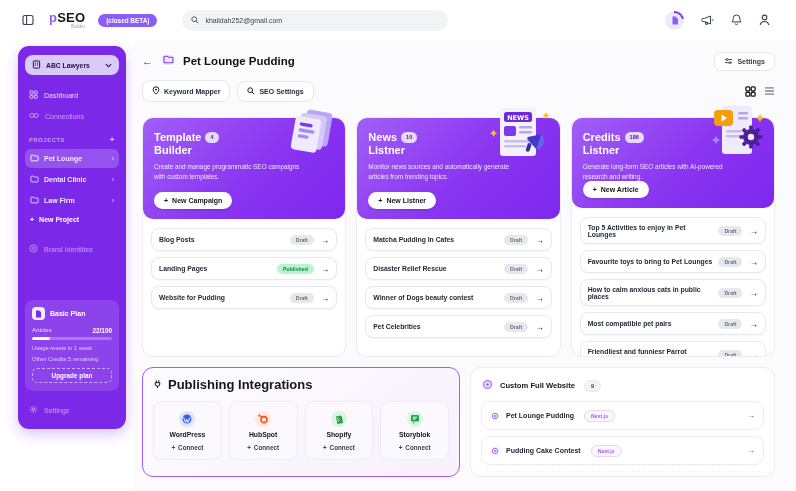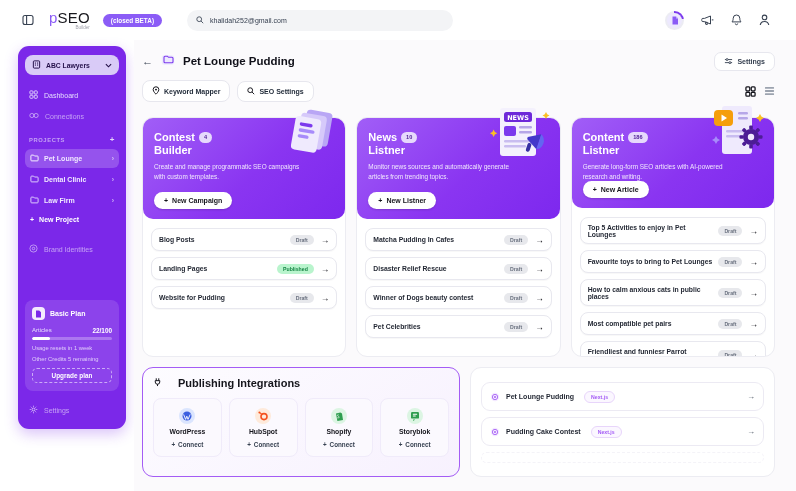--- a/index.html
+++ b/index.html
@@ -3,21 +3,21 @@
 <meta charset="utf-8">
 <style>
   * { margin:0; padding:0; box-sizing:border-box; }
   html,body { width:796px; height:491px; overflow:hidden; }
   body { font-family:"Liberation Sans", sans-serif; background:#ffffff; position:relative; color:#111827; }
 
   
   .topbar { position:absolute; top:0; left:0; right:0; height:40px; background:#fff; display:flex; align-items:center; padding:0 26px 0 22px; gap:9px; }
   .icon-btn { display:flex; align-items:center; justify-content:center; cursor:pointer; background:none; border:none; }
   .logo { display:flex; flex-direction:column; line-height:1; margin-left:6px; }
-  .logo-main { font-size:15px; font-weight:normal; letter-spacing:.2px; }
+  .logo-main { font-size:13px; font-weight:bold; letter-spacing:.2px; }
   .logo-p { color:#8b5cf6; }
   .logo-seo { color:#17171c; }
   .logo-sub { font-size:4.6px; color:#a3a3ad; align-self:flex-end; margin-top:1px; }
   .beta-badge { background:#8b5cf6; color:#fff; font-size:6.4px; font-weight:bold; padding:3px 8px; border-radius:9px; margin-left:4px; }
   .search { margin-left:16px; width:266px; height:21px; background:#f3f4f6; border-radius:11px; display:flex; align-items:center; gap:6px; padding:0 9px; font-size:7px; color:#374151; }
   .topbar-right { margin-left:auto; display:flex; align-items:center; gap:17px; }
   .credit-ring { width:19px; height:19px; border-radius:50%; background:conic-gradient(#7c3aed 0 22%, #ececf3 22% 100%); display:flex; align-items:center; justify-content:center; }
   .credit-ring-inner { width:15px; height:15px; border-radius:50%; background:#ede9fe; display:flex; align-items:center; justify-content:center; }
 
   
@@ -65,21 +65,21 @@
   .card-illus { position:absolute; top:-14px; right:4px; pointer-events:none; }
   .card-list { padding:9px 8px; display:flex; flex-direction:column; gap:6px; overflow:hidden; }
   .list-row { border:1px solid #e8e8ef; border-radius:8px; padding:5.5px 7px; display:flex; align-items:center; background:#fff; cursor:pointer; box-shadow:0 1px 1px rgba(16,16,26,.03); }
   .row-label { flex:1; font-size:6.8px; font-weight:bold; color:#1f2430; padding-right:4px; }
   .status-badge { background:#e7e8ec; color:#6b7280; font-size:5.2px; font-weight:bold; border-radius:6px; padding:2px 6px; }
   .status-badge.published { background:#b9f4cd; color:#148443; }
   .row-arrow { margin-left:7px; font-size:8.5px; color:#15151c; }
 
   .bottom-row { display:flex; gap:10px; margin-top:10px; height:110px; }
   .integrations-panel { width:318px; border:1.5px solid #a45cf5; border-radius:11px; background:linear-gradient(145deg,#fdfcff, #f7f1fe); padding:9px 10px; }
-  .panel-title { display:flex; align-items:center; gap:16px; font-size:11px; font-weight:bold; color:#15151c; }
+  .panel-title { display:flex; align-items:center; gap:6px; font-size:13px; font-weight:bold; color:#15151c; }
   .integration-grid { display:flex; gap:7px; margin-top:9px; }
   .integration-card { flex:1; background:#fbf9fe; border:1px solid #f0ebfa; border-radius:8px; display:flex; flex-direction:column; align-items:center; padding:9px 2px 8px; gap:4px; }
   .int-icon { width:16px; height:16px; border-radius:50%; display:flex; align-items:center; justify-content:center; }
   .int-icon.wp { background:#dbe5fe; }
   .int-icon.hs { background:#feeadb; }
   .int-icon.sh { background:#dcf5e3; }
   .int-icon.sb { background:#dcf5e3; }
   .int-name { font-size:6.8px; font-weight:bold; color:#15151c; }
   .int-connect { font-size:6.3px; font-weight:bold; color:#374151; display:flex; gap:3px; align-items:center; cursor:pointer; margin-top:2px; }
 
@@ -330,21 +330,21 @@
           </svg>
       </span>
     </div>
   </div>
 
   <div class="cards-row">
 
     <div class="feature-card">
       <div class="card-head">
         <div class="card-title">
-          <span>Contest</span><span class="count-badge">4</span><br>
+          <span>Template</span><span class="count-badge">4</span><br>
           <span>Builder</span>
         </div>
         <div class="card-desc">Create and manage programmatic SEO campaigns with custom templates.</div>
         <button class="card-btn">
           <span>+</span>
           <span>New Campaign</span>
         </button>
         <span class="card-illus">
           <svg width="62" height="62" viewBox="0 0 62 62">
             <g transform="rotate(10 31 31)">
@@ -428,21 +428,21 @@
           <span class="row-label">Pet Celebrities</span>
           <span class="status-badge">Draft</span>
           <span class="row-arrow">→</span>
         </div>
       </div>
     </div>
 
     <div class="feature-card">
       <div class="card-head">
         <div class="card-title">
-          <span>Content</span><span class="count-badge">186</span><br>
+          <span>Credits</span><span class="count-badge">186</span><br>
           <span>Listner</span>
         </div>
         <div class="card-desc">Generate long-form SEO articles with AI-powered research and writing.</div>
         <button class="card-btn">
           <span>+</span>
           <span>New Article</span>
         </button>
         <span class="card-illus">
           <svg width="66" height="62" viewBox="0 0 66 62">
             <rect x="18" y="2" width="30" height="48" rx="3" fill="#efeafd"></rect>
@@ -568,20 +568,32 @@
           <span class="int-name">Storyblok</span>
           <span class="int-connect">
             <span>+</span>
             <span>Connect</span>
           </span>
         </div>
       </div>
     </div>
 
     <div class="websites-panel">
+      <div class="web-head">
+        <span>
+          <svg width="13" height="13" viewBox="0 0 14 14">
+              <circle cx="7" cy="7" r="6" fill="#f3e8ff"></circle>
+              <circle cx="7" cy="7" r="4" fill="none" stroke="#8b5cf6" stroke-width="1.1"></circle>
+              <circle cx="7" cy="7" r="1.4" fill="#8b5cf6"></circle>
+              <circle cx="10.4" cy="4" r="1.1" fill="#c084fc"></circle>
+            </svg>
+        </span>
+        <span>Custom Full Website</span>
+        <span class="web-count">9</span>
+      </div>
       <div class="web-row">
         <span>
           <svg width="10" height="10" viewBox="0 0 12 12">
               <circle cx="6" cy="6" r="5" fill="#f3e8ff"></circle>
               <circle cx="6" cy="6" r="3.2" fill="none" stroke="#a45cf5" stroke-width="1"></circle>
               <circle cx="6" cy="6" r="1.1" fill="#a45cf5"></circle>
             </svg>
         </span>
         <span class="row-label">Pet Lounge Pudding</span>
         <span class="next-badge">Next.js</span>

